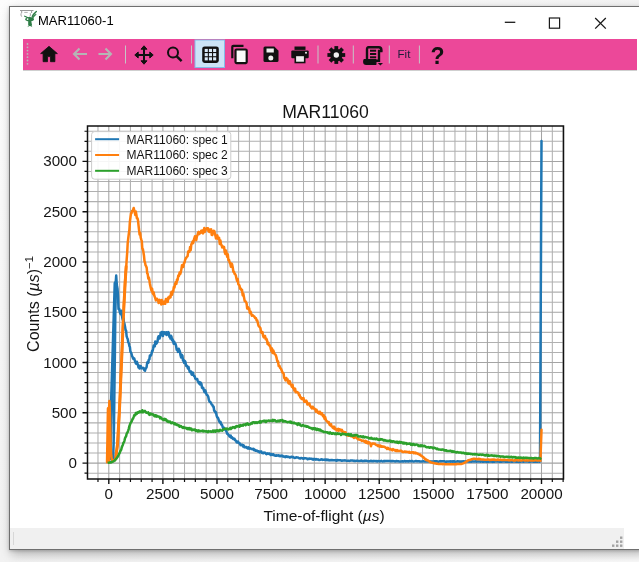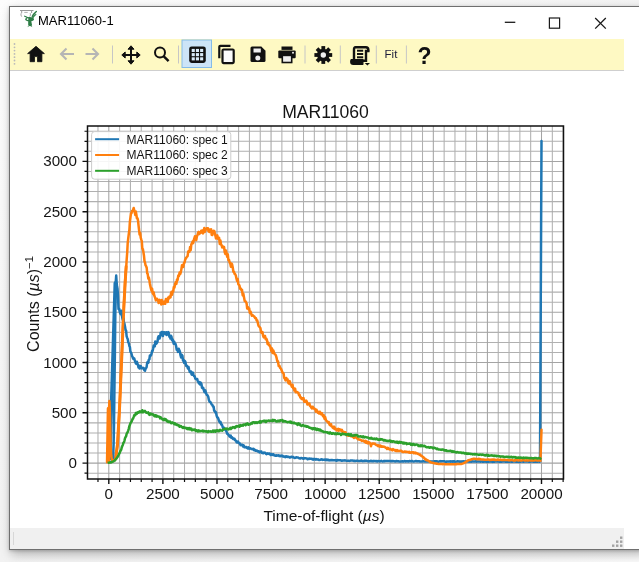--- a/index.html
+++ b/index.html
@@ -1,20 +1,20 @@
 <!DOCTYPE html>
 <html><head><meta charset="utf-8"><style>
 html,body{margin:0;padding:0;width:639px;height:562px;overflow:hidden;
 background:linear-gradient(145deg,#fdfdfd 0%,#f2f2f2 55%,#fafafa 100%);
 font-family:"Liberation Sans",sans-serif;}
 #win{position:absolute;left:9px;top:6px;width:614px;height:542px;background:#fff;
 border:1px solid #6f6f6f;box-shadow:2px 4px 10px rgba(0,0,0,0.28),0 1px 3px rgba(0,0,0,0.18);padding-left:20px;}
 #titlebar{position:absolute;left:0;top:0;width:614px;height:32px;background:#ffffff;}
 #title{position:absolute;left:28px;top:6px;font-size:13px;color:#000;}
-#toolbar{position:absolute;left:0;top:32px;width:614px;height:31px;background:#fef9c3;border-bottom:1px solid #cfcfcf;}
+#toolbar{position:absolute;left:13px;top:32px;width:614px;height:31px;background:#ec4899;border-bottom:1px solid #cfcfcf;}
 #statusbar{position:absolute;left:0;top:521px;width:614px;height:21px;background:#f0f0f0;}
 #figwrap{position:absolute;left:0;top:64px;width:614px;height:457px;background:#fff;}
 </style></head><body>
 <div id="win">
   <div id="titlebar">
     <svg width="22" height="22" viewBox="0 0 22 22" style="position:absolute;left:8px;top:2px;">
 <g stroke="#9a9a9a" stroke-width="1" fill="none">
 <path d="M2 1.5 H15.5 M3.7 1.5 V4 M13.6 1.5 V4"></path>
 <path d="M3.2 4.2 Q2.4 6 3.6 7.6 M12.2 4.2 Q13 6 11.8 7.6" stroke-width="0.9"></path>
 <path d="M6.3 3.4 H9.7" stroke-width="0.8"></path>

